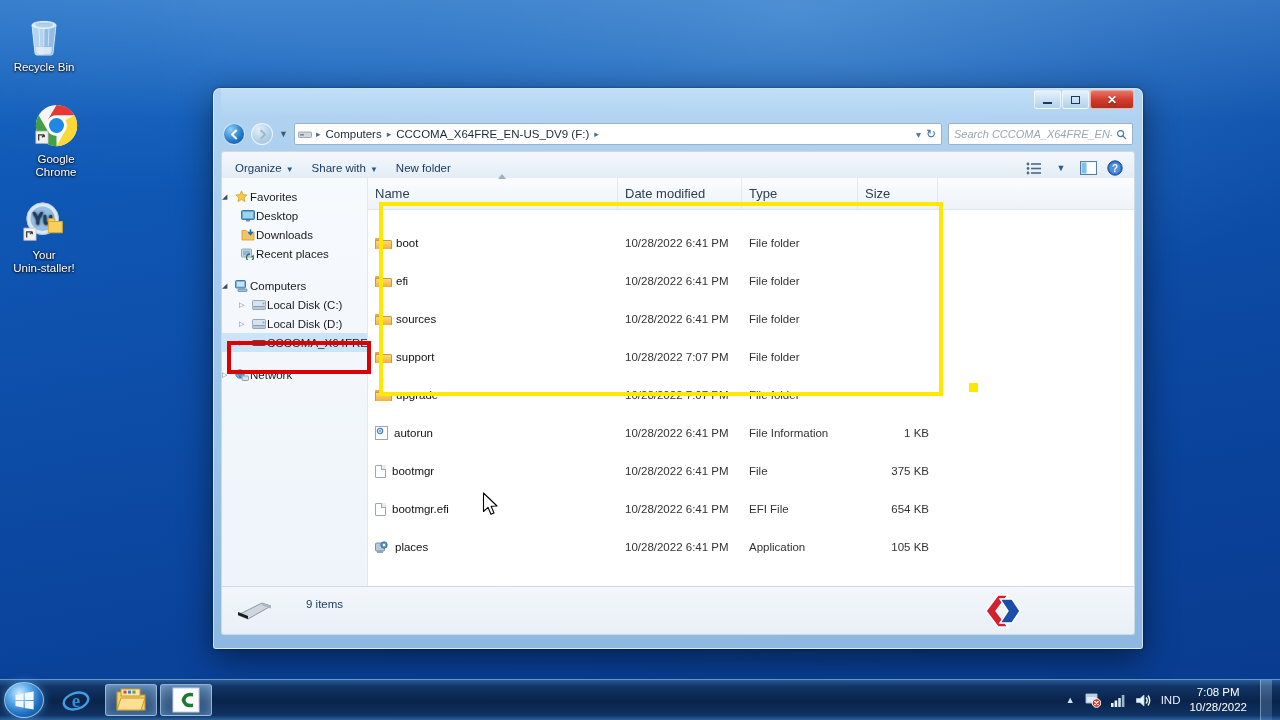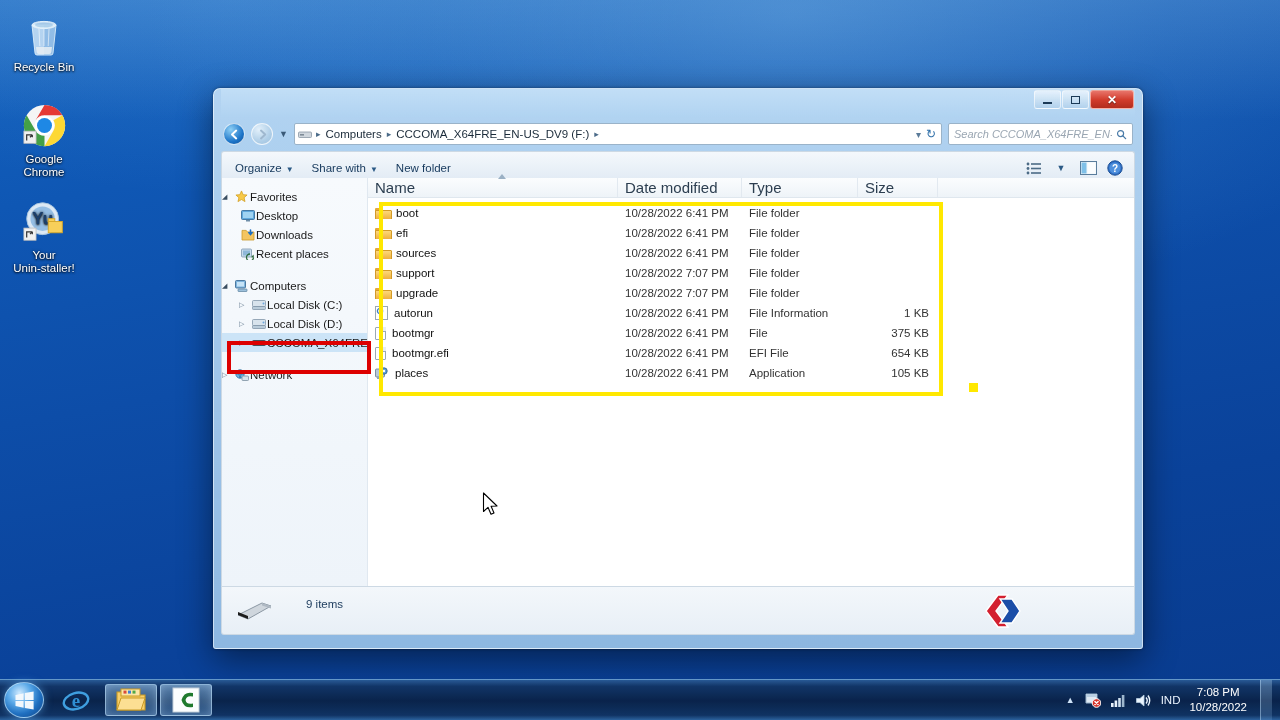--- a/index.html
+++ b/index.html
@@ -120,37 +120,37 @@
   .nitem.sel { background:#cce4f7; }
   .exp { width:11px; font-size:7px; color:#5c7389; flex:none; }
   .exp.open { color:#3a4d60; }
   .nico { width:17px; flex:none; display:flex; align-items:center; justify-content:center; }
   .ngap { height: 13px; }
   .indent1 { padding-left: 17px; }
 
   
   #listpane { flex:1; display:flex; flex-direction:column; position:relative; }
   #colhdr {
-    height: 20px; display:flex; 
+    height: 32px; display:flex; 
     background: linear-gradient(180deg,#fbfdfe,#eef3f8);
     border-bottom:1px solid #dfe7ee;
-    font-size: 15px; color:#2c3e50; position:relative;
+    font-size: 13px; color:#2c3e50; position:relative;
   }
   .col { padding-left:7px; border-right:1px solid #e2e9f0; height:100%; display:flex; align-items:center; cursor:pointer; }
   .c-name { width: 250px; }
   .c-date { width: 124px; }
   .c-type { width: 116px; }
   .c-size { width: 80px; }
   .sortmark {
     position:absolute; left: 130px; top: -4px;
     width: 0; height: 0; border-left:4px solid transparent; border-right:4px solid transparent;
     border-bottom: 5px solid #9ab0c4;
   }
   #rows { flex:1; overflow:hidden; padding-top: 5px; }
-  .row { display:flex; align-items:center; height: 20px; font-size:11.5px; color:#111; cursor:default; }
+  .row { display:flex; align-items:center; height: 20px; font-size:11.5px; color:#111; cursor:default;margin-top:18px; }
   .cell { padding-left:7px; white-space:nowrap; overflow:hidden; }
   .cell.name { width:250px; display:flex; align-items:center; gap:6px; }
   .cell.date { width:124px; color:#333; }
   .cell.type { width:116px; color:#333; }
   .cell.size { width:80px; color:#333; text-align:right; padding-right:9px; padding-left:0; }
 
   
   #statusbar {
     height: 48px; background: linear-gradient(180deg,#f3f7fb,#e8eff6);
     border:1px solid #cdd9e4; border-top:none; border-radius:0 0 3px 3px;
@@ -238,21 +238,21 @@
       <path d="M5 9 L8 37 Q8 39 10 39 L17 39 L17 9 Z" fill="rgba(225,240,252,0.45)"></path>
       <ellipse cx="17" cy="9" rx="12" ry="3.6" fill="rgba(235,246,253,0.80)" stroke="#e3f1fb" stroke-width="1"></ellipse>
       <ellipse cx="17" cy="9" rx="9" ry="2.3" fill="rgba(120,175,220,0.45)"></ellipse>
       <path d="M9 31 L25 31 L24.4 36 Q24.2 38 22.4 38 L11.6 38 Q9.8 38 9.6 36 Z" fill="#e8eef3" opacity="0.85"></path>
       <path d="M12 13 L12.8 30 M17 13 L17 30 M22 13 L21.2 30" stroke="rgba(255,255,255,0.55)" stroke-width="1" fill="none"></path>
     </svg>
   </div>
   <div>Recycle Bin</div>
 </div>
 
-<div class="dicon" style="left:0px; top:100px;">
+<div class="dicon" style="left:12px; top:100px;">
   <div class="glyph">
     <svg width="45" height="45" viewBox="0 0 48 48">
       <circle cx="24" cy="24" r="22" fill="#f5f5f5"></circle>
       <path d="M24 2 A22 22 0 0 1 43.05 13 L24 13 A11 11 0 0 0 14.5 18.5 Z" fill="#e53935"></path>
       <path d="M43.05 13 A22 22 0 0 1 24 46 L33.5 29.5 A11 11 0 0 0 33.5 18.5 Z" fill="#fdd835"></path>
       <path d="M24 46 A22 22 0 0 1 4.95 13 L14.5 29.5 A11 11 0 0 0 24 35 Z" fill="#43a047"></path>
       <path d="M4.95 13 A22 22 0 0 1 24 2 L14.5 18.5 A11 11 0 0 0 14.5 29.5 Z" fill="#e53935" opacity="0.0"></path>
       <path d="M4.95 13 A22 22 0 0 1 24 2 L14.5 18.5 Z" fill="#e53935" opacity="0.0"></path>
       <circle cx="24" cy="24" r="10.5" fill="#ffffff"></circle>
       <circle cx="24" cy="24" r="8" fill="#1e88e5"></circle>

